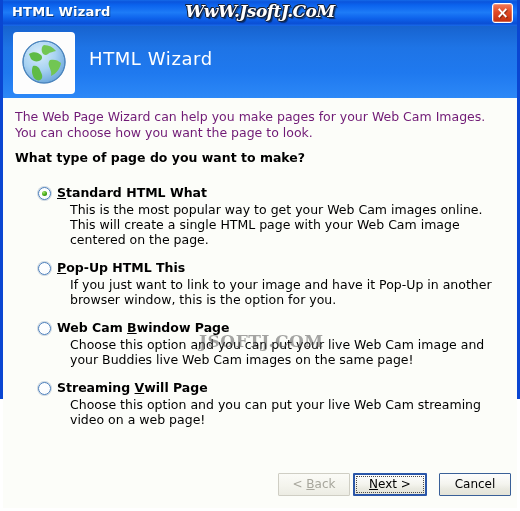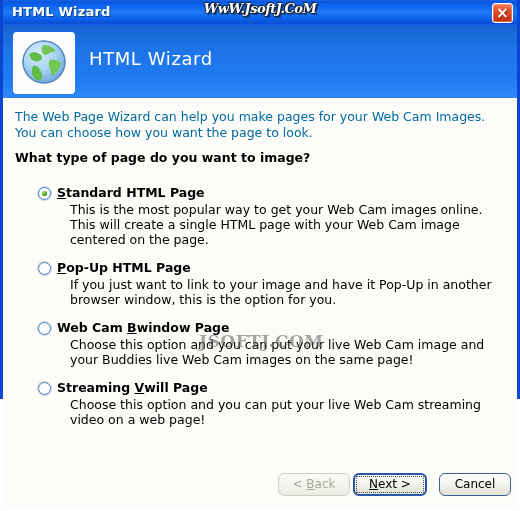--- a/index.html
+++ b/index.html
@@ -49,21 +49,21 @@
     text-shadow: 1px 1px 0 rgba(0,0,0,0.45);
     white-space: nowrap;
   }
   .title-watermark {
     position: absolute;
     left: 0;
     right: 0;
     top: 1px;
     text-align: center;
     font-family: "DejaVu Serif", "Liberation Serif", serif;
-    font-size: 13px;
+    font-size: 17px;
     font-weight: bold;
     font-style: italic;
     color: #ffffff;
     letter-spacing: -0.5px;
     text-shadow:
        1px 0 0 #15243f, -1px 0 0 #15243f,
        0 1px 0 #15243f, 0 -1px 0 #15243f,
        1px 1px 0 #15243f, -1px -1px 0 #15243f,
        2px 2px 1px rgba(0,0,0,0.5);
     white-space: nowrap;
@@ -143,21 +143,21 @@
     pointer-events: none;
     z-index: 5;
   }
 
   .intro {
     position: absolute;
     left: 12px;
     top: 11px;
     width: 492px;
     font-size: 12.5px;
-    color: #0369a1;
+    color: #701a75;
     line-height: 16px;
   }
   .question {
     position: absolute;
     left: 12px;
     top: 52px;
     font-size: 12.5px;
     font-weight: bold;
     color: #000000;
   }
@@ -228,21 +228,21 @@
   .btn {
     position: absolute;
     top: 9px;
     height: 23px;
     box-sizing: border-box;
     font-family: "DejaVu Sans", "Liberation Sans", sans-serif;
     font-size: 12px;
     color: #000000;
     text-align: center;
     line-height: 21px;
-    border-radius: 6px;
+    border-radius: 1px;
     background: linear-gradient(to bottom, #fdfdfd 0%, #f4f4ee 48%, #e9e9e0 72%, #e4e4d8 100%);
     border: 1px solid #7a96bd;
     white-space: nowrap;
   }
   .btn u { text-decoration: underline; }
   .btn-back {
     left: 275px;
     width: 72px;
     color: #a7a69c;
     border: 1px solid #cfcec4;
@@ -298,35 +298,35 @@
       </svg>
     </div>
     <div class="banner-title">HTML Wizard</div>
   </div>
 
   <div class="panel">
 
     <div class="body-watermark">JSOFTJ.COM</div>
 
     <div class="intro">The Web Page Wizard can help you make pages for your Web Cam Images. You can choose how you want the page to look.</div>
-    <div class="question">What type of page do you want to image?</div>
+    <div class="question">What type of page do you want to make?</div>
 
     <div class="options">
 
       <div class="option">
         <span class="radio checked">
             <span class="dot"></span>
           </span>
-        <span class="option-label"><span></span><u>S</u><span>tandard HTML Page</span></span>
+        <span class="option-label"><span></span><u>S</u><span>tandard HTML What</span></span>
         <p class="option-desc">This is the most popular way to get your Web Cam images online. This will create a single HTML page with your Web Cam image centered on the page.</p>
       </div>
 
       <div class="option">
         <span class="radio"></span>
-        <span class="option-label"><span></span><u>P</u><span>op-Up HTML Page</span></span>
+        <span class="option-label"><span></span><u>P</u><span>op-Up HTML This</span></span>
         <p class="option-desc">If you just want to link to your image and have it Pop-Up in another browser window, this is the option for you.</p>
       </div>
 
       <div class="option">
         <span class="radio"></span>
         <span class="option-label"><span>Web Cam </span><u>B</u><span>window Page</span></span>
         <p class="option-desc">Choose this option and you can put your live Web Cam image and your Buddies live Web Cam images on the same page!</p>
       </div>
 
       <div class="option">

